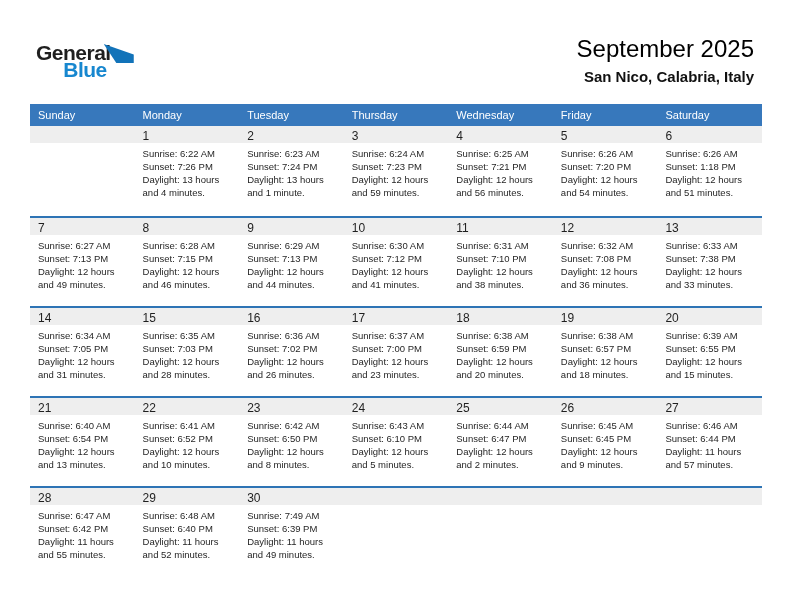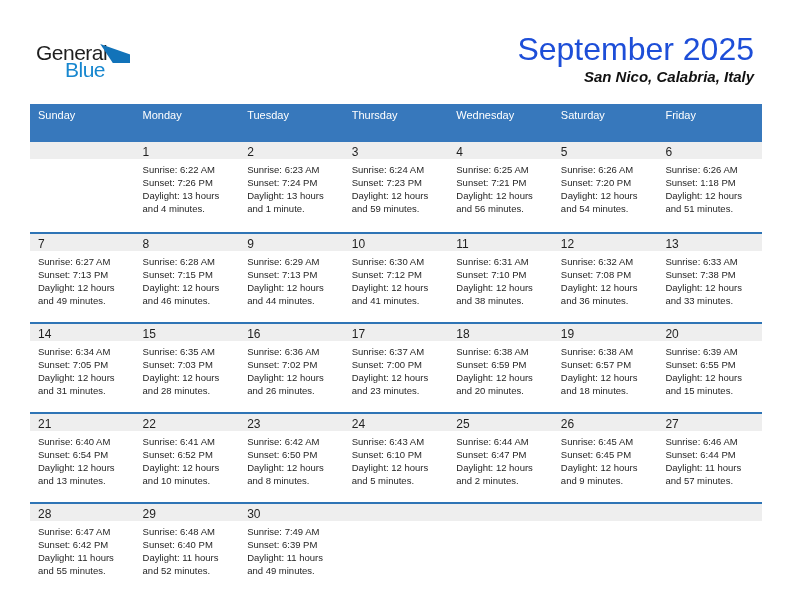--- a/index.html
+++ b/index.html
@@ -1,36 +1,36 @@
 <!DOCTYPE html>
 <html><head>
 <meta charset="utf-8">
 <style>
   * { margin:0; padding:0; box-sizing:border-box; }
   html,body { width:792px; height:612px; background:#ffffff;
     font-family:"Liberation Sans", sans-serif; overflow:hidden; }
   #page { position:relative; width:792px; height:612px; background:#fff; }
 
   
-  .logo { position:absolute; left:36px; top:43px; width:100px; }
+  .logo { position:absolute; left:36px; top:43px; width:100px;font-weight:bold; }
   .logo-line1 { display:flex; align-items:flex-start; }
   .logo-general { font-size:21px; line-height:20px; color:#1f1f1f; letter-spacing:-0.5px; }
   .logo-triangle { width:30px; height:19px; margin-left:-7px; margin-top:1px;
     background:#1273b9; clip-path:polygon(0 0, 100% 55%, 100% 100%, 42% 100%); }
   .logo-blue { font-size:21px; line-height:16px; color:#1787cf; letter-spacing:-0.5px;
     text-align:center; margin-top:-1px; padding-right:2px; }
 
   
   .title-block { position:absolute; right:38px; top:34px; text-align:right; }
-  .title { font-size:32px; line-height:30px; color:#1d4ed8; }
-  .subtitle { font-size:15px; line-height:17px; font-weight:bold; color:#111; margin-top:4px;font-style:italic; }
+  .title { font-size:24px; line-height:30px; color:#000000; }
+  .subtitle { font-size:15px; line-height:17px; font-weight:bold; color:#111; margin-top:4px; }
 
   
   .calendar { position:absolute; left:30px; top:104px; width:732px; }
-  .weekday-row { display:grid; grid-template-columns:repeat(7,1fr); background:#3778bc; height:38px; }
+  .weekday-row { display:grid; grid-template-columns:repeat(7,1fr); background:#3778bc; height:22px; }
   .weekday-cell { color:#ffffff; font-size:11px; line-height:22px; padding-left:8px;
     white-space:nowrap; overflow:hidden; }
 
   .week { display:grid; grid-template-columns:repeat(7,1fr); height:90px; }
   .week.divided { border-top:2px solid #2e74b5; }
   .cell { overflow:hidden; }
   .band { height:17px; background:#eeeeee; padding-left:8px; }
   .day-num { font-size:12px; line-height:17px; color:#1f1f1f; }
   .details { padding:4px 2px 0 8px; }
   .detail-line { font-size:9.5px; line-height:13px; color:#262626; white-space:nowrap; }
@@ -53,22 +53,22 @@
     <div class="subtitle">San Nico, Calabria, Italy</div>
   </div>
 
   <div class="calendar">
     <div class="weekday-row">
       <div class="weekday-cell">Sunday</div>
       <div class="weekday-cell">Monday</div>
       <div class="weekday-cell">Tuesday</div>
       <div class="weekday-cell">Thursday</div>
       <div class="weekday-cell">Wednesday</div>
+      <div class="weekday-cell">Friday</div>
       <div class="weekday-cell">Saturday</div>
-      <div class="weekday-cell">Friday</div>
     </div>
     <div id="weeks-container">
         <div class="week">
           <div class="cell">
     <div class="band">
       <span class="day-num"></span>
     </div>
     <div class="details"></div>
   </div>
           <div class="cell">

